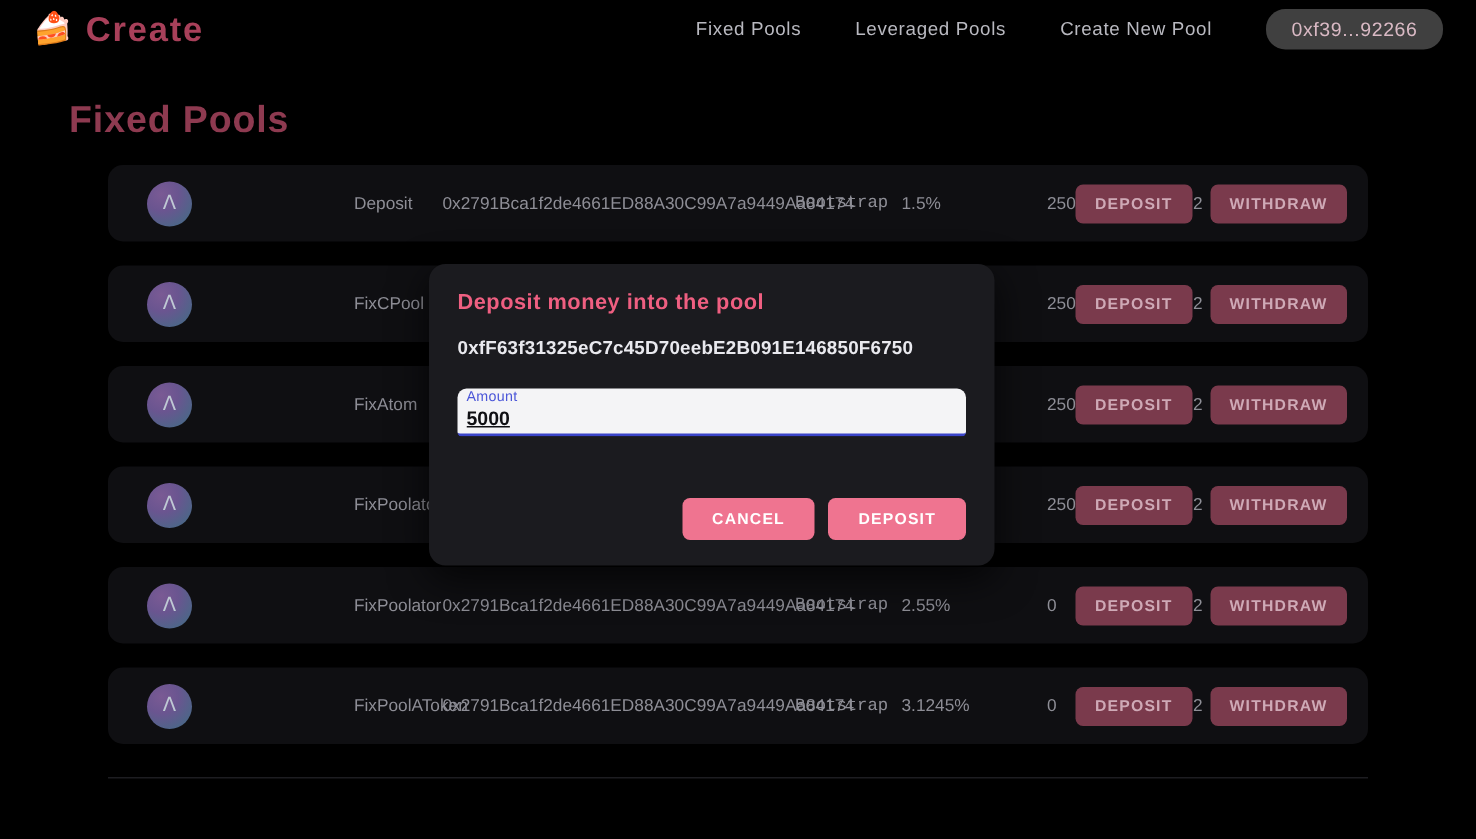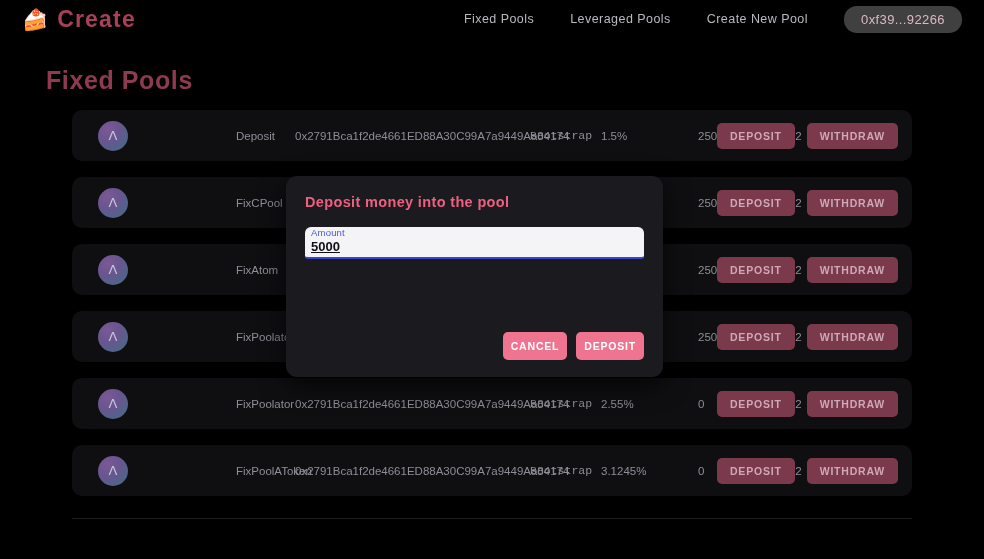--- a/index.html
+++ b/index.html
@@ -250,21 +250,21 @@
 
   .btn-modal {
     background: #ef7490;
     color: #ffffff;
     border: none;
     border-radius: 5px;
     font-family: "Liberation Sans", sans-serif;
     font-size: 10.5px;
     font-weight: bold;
     letter-spacing: .8px;
-    padding: 8px 8px;
+    padding: 8px 20px;
     cursor: pointer;
   }
 </style>
 </head>
 <body>
 
 <div class="navbar">
   <div class="brand">
     <span class="brand-icon">🍰</span>
     <span class="brand-name">Create</span>
@@ -379,20 +379,21 @@
   </div>
 
 </div>
 
 <div class="list-divider"></div>
 
 <div class="modal-layer">
   <div class="modal">
     <div class="modal-title">Deposit money into the pool</div>
     <div class="modal-text">
+      <div>0xfF63f31325eC7c45D70eebE2B091E146850F6750</div>
     </div>
     <div class="field-wrap">
       <span class="field-label">Amount</span>
       <input class="field-input" type="text" value="5000" style="">
     </div>
     <div class="modal-actions">
       <button class="btn-modal">CANCEL</button>
       <button class="btn-modal">DEPOSIT</button>
     </div>
   </div>

